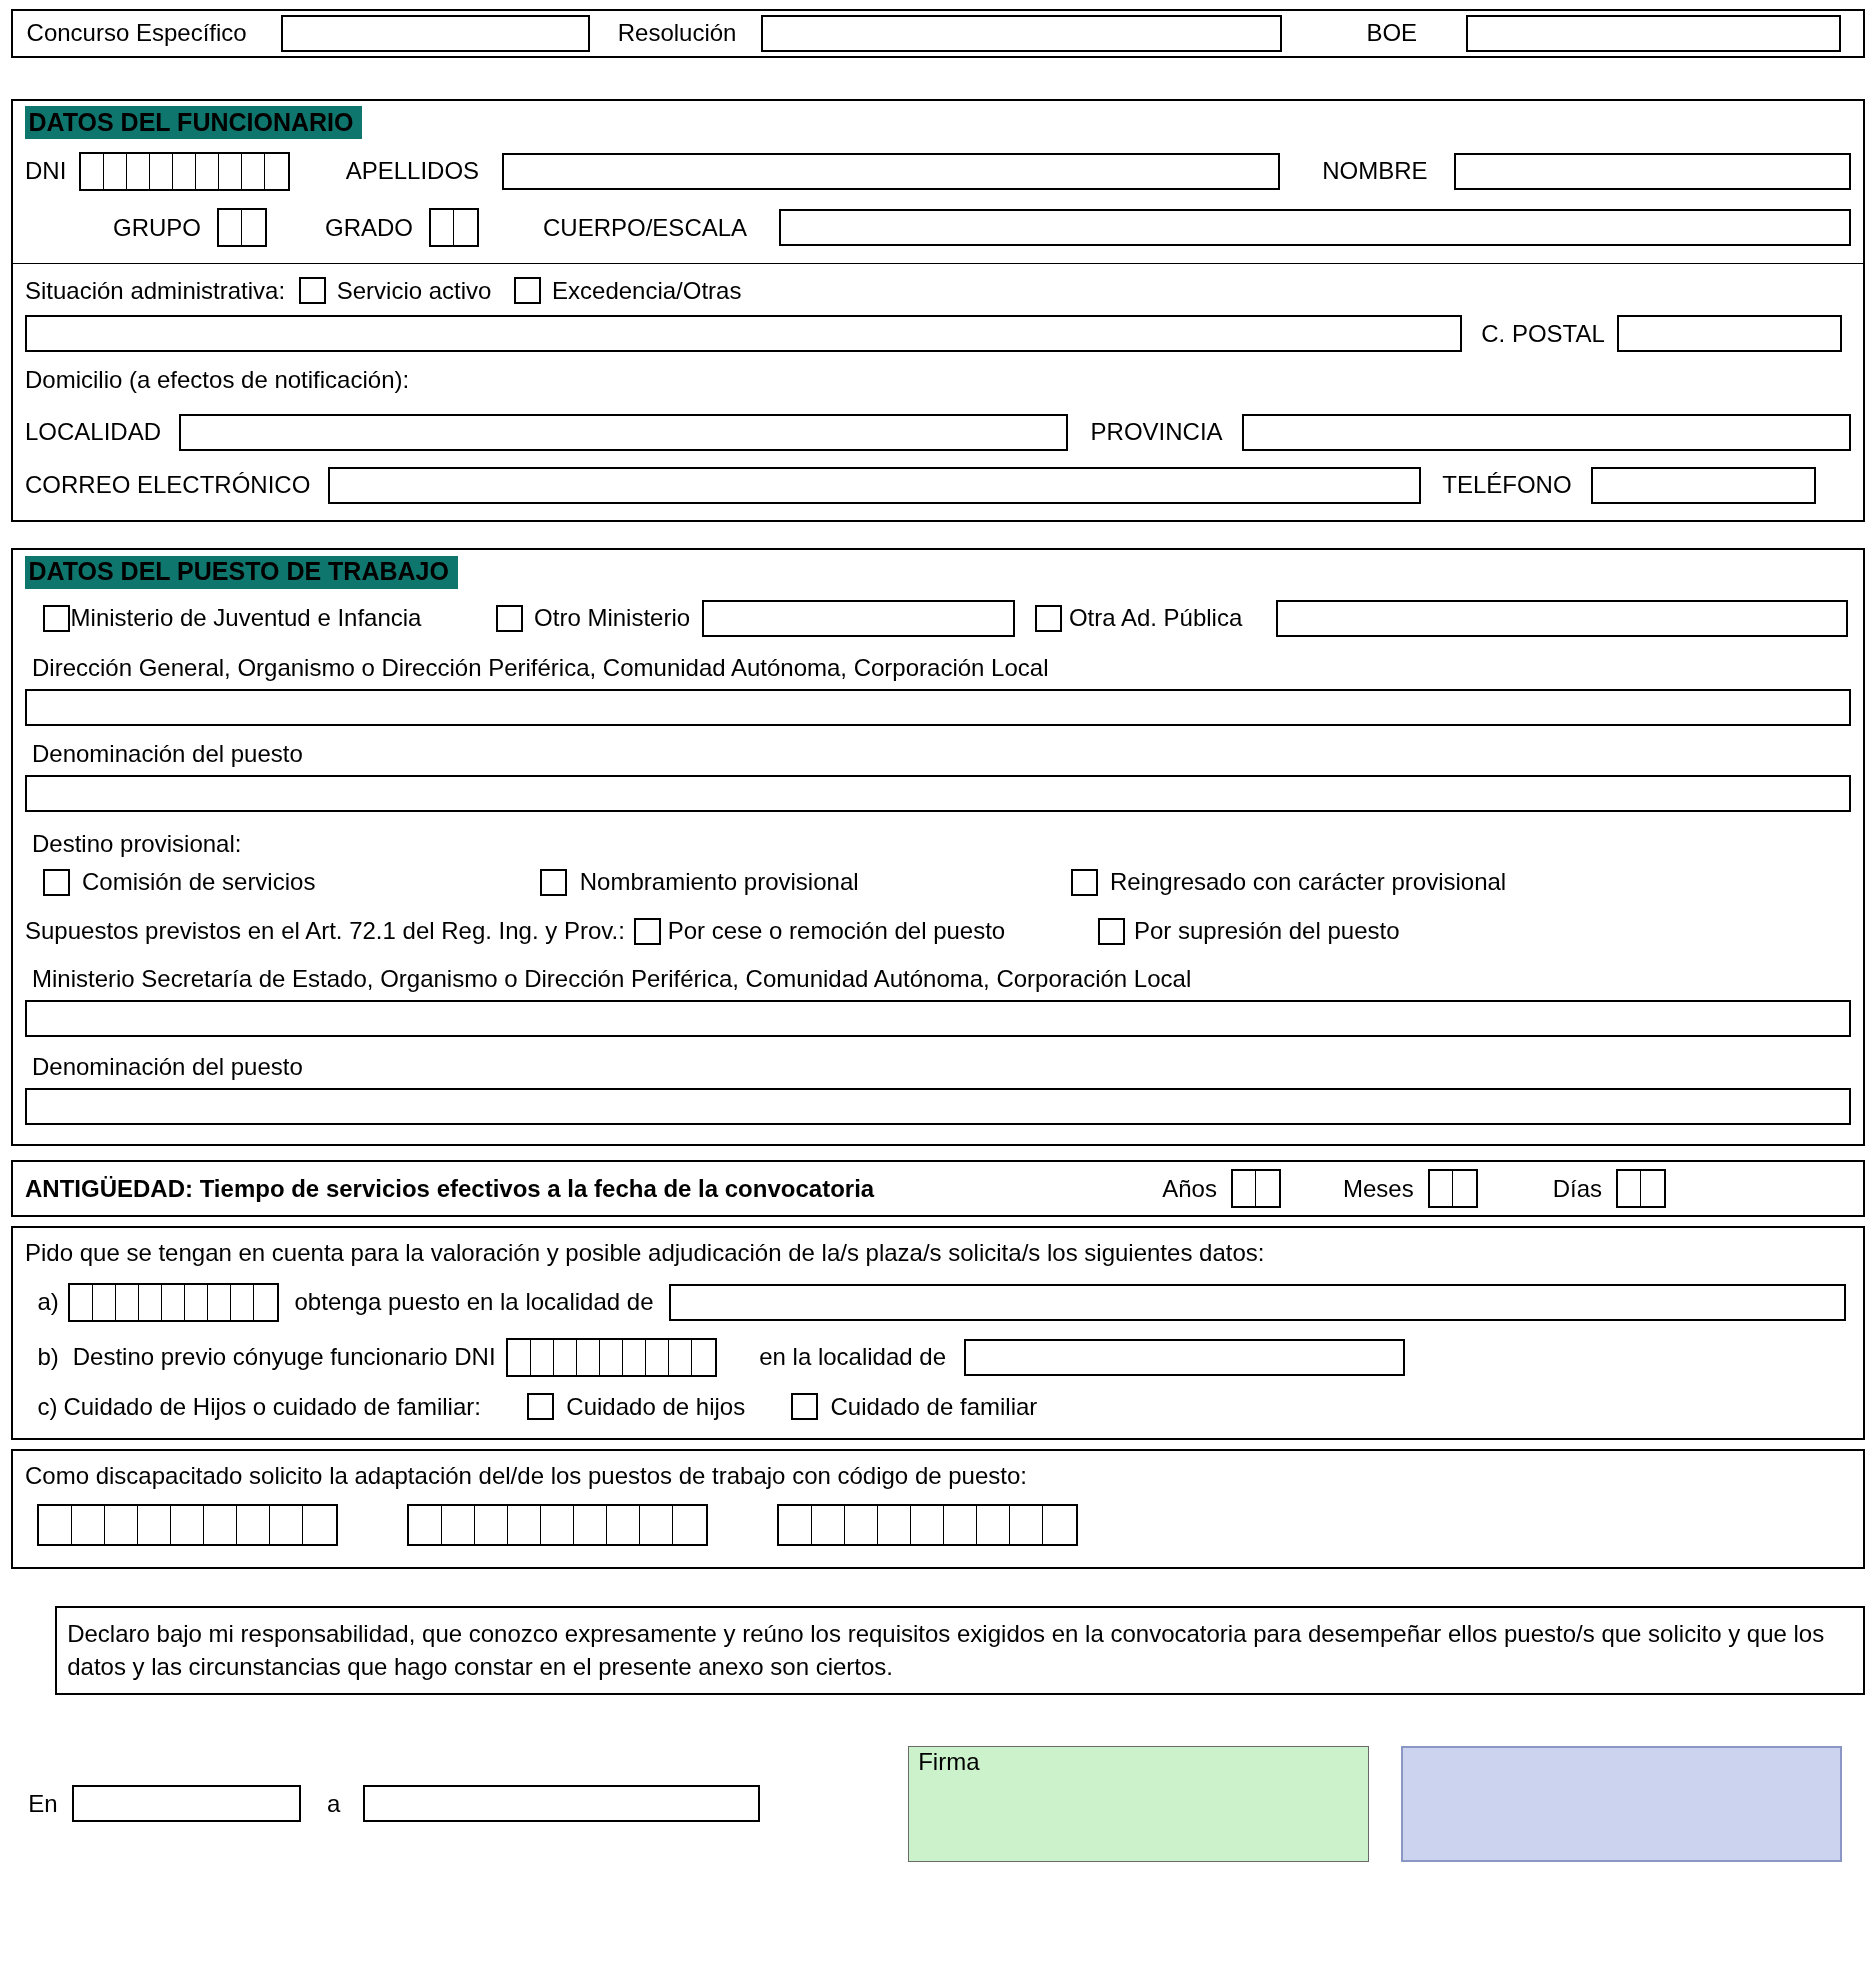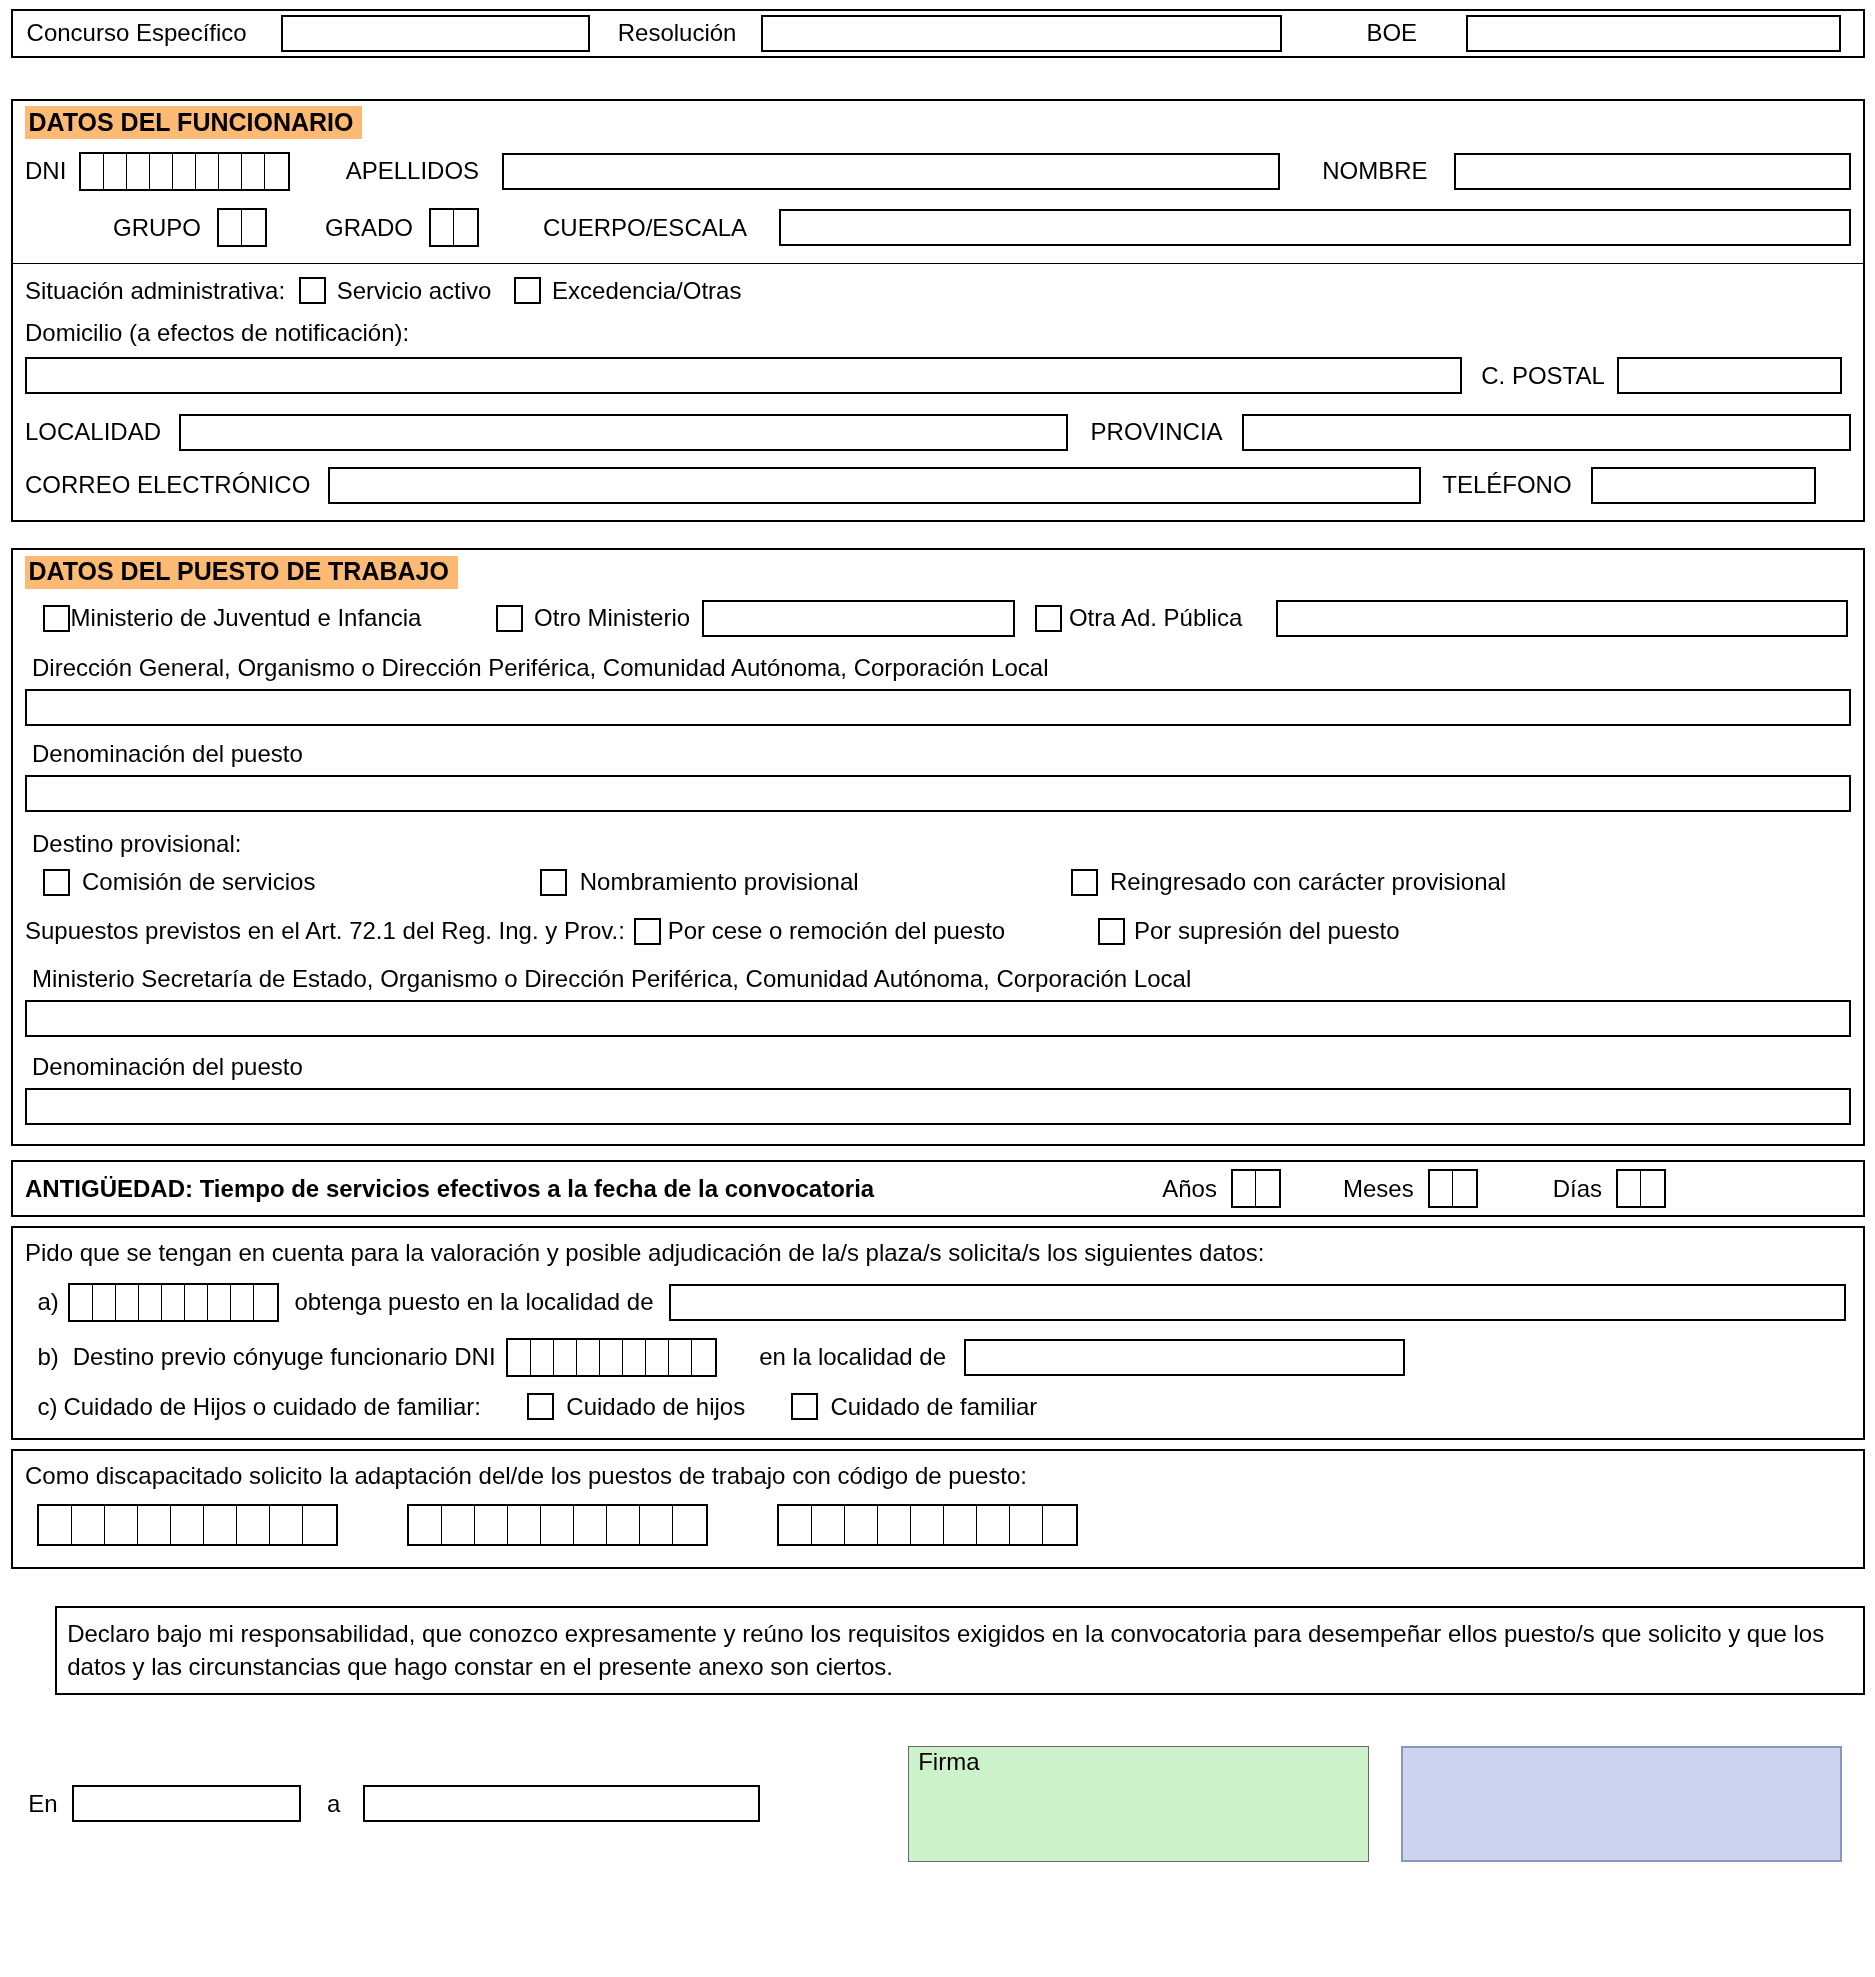--- a/index.html
+++ b/index.html
@@ -18,21 +18,21 @@
   .grow { flex: 1 1 auto; }
   .inp { border: 2.6px solid #000; height: 37px; background: #fff; flex: 0 0 auto; }
   .inp.grow { flex: 1 1 auto; }
   .inp.block { display: block; width: 100%; margin-top: 7px; }
   .cb { width: 27px; height: 27px; border: 2.6px solid #000; background: #fff; flex: 0 0 auto; }
   .cells { display: inline-flex; border: 2.6px solid #000; height: 39px; background: #fff; flex: 0 0 auto; }
   .cells .cell { width: 23px; border-right: 1.8px solid #000; }
   .cells .cell:last-child { border-right: 0; }
   .cells.big { height: 42px; }
   .cells.big .cell { width: 33px; }
-  .section-title { display: inline-block; background: #fdba74; font-weight: bold; padding: 1.8px 8.8px 2.6px 3.5px; font-size: 25px; }
+  .section-title { display: inline-block; background: #0f766e; font-weight: bold; padding: 1.8px 8.8px 2.6px 3.5px; font-size: 25px; }
   .topbar { height: 49px; display: flex; align-items: center; padding: 0 14px; margin-bottom: 41px; justify-content: flex-end; }
   .section { padding: 5.3px 12.4px 16px; }
   .hr { border-top: 1.8px solid #000; margin: 16px -12.4px 12.4px; }
   .indent { margin-left: 7px; }
   .firma-box { width: 461px; height: 116px; background: #ccf2cc; border: 1.8px solid #6a6a6a; padding: 1.8px 8.8px; flex: 0 0 auto; }
   .stamp-box { width: 441px; height: 116px; background: #ccd3ee; border: 2.6px solid #8a97c4; flex: 0 0 auto; }
   .decl { line-height: 1.4; padding: 3.5px 1.8px; margin-left: 44px; }
 </style>
 </head>
 <body>
@@ -88,28 +88,28 @@
     <div class="hr"></div>
 
     <div class="row">
       <span class="lbl">Situación administrativa:</span>
       <div class="cb" style="margin-left:14px"></div>
       <span class="lbl" style="margin-left:10.6px">Servicio activo</span>
       <div class="cb" style="margin-left:23px"></div>
       <span class="lbl" style="margin-left:10.6px">Excedencia/Otras</span>
     </div>
 
-    <div class="row" style="margin-top:14px">
-      <span class="lbl">Domicilio (a efectos de notificación):</span>
-    </div>
-
     <div class="row" style="margin-top:10.6px">
       <div class="inp grow"></div>
       <span class="lbl" style="margin-left:19.4px">C. POSTAL</span>
       <div class="inp" style="width:225px;margin-left:12.4px;margin-right:8.8px"></div>
+    </div>
+
+    <div class="row" style="margin-top:14px">
+      <span class="lbl">Domicilio (a efectos de notificación):</span>
     </div>
 
     <div class="row" style="margin-top:19.4px">
       <span class="lbl">LOCALIDAD</span>
       <div class="inp grow" style="margin-left:17.6px"></div>
       <span class="lbl" style="margin-left:23px">PROVINCIA</span>
       <div class="inp" style="width:609px;margin-left:19.4px"></div>
     </div>
 
     <div class="row" style="margin-top:16px">

